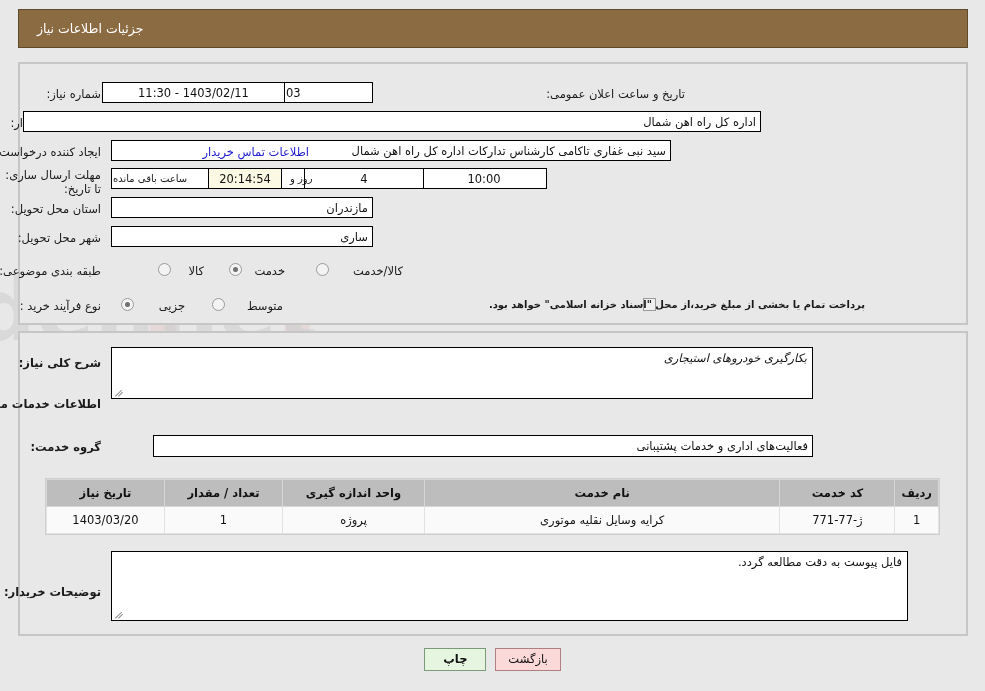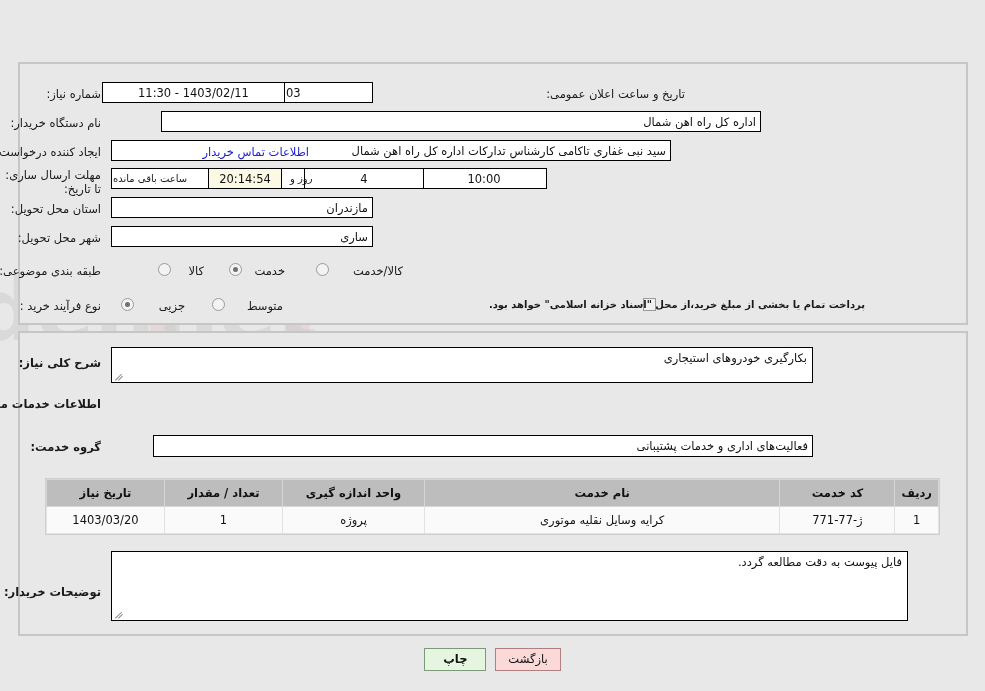--- a/index.html
+++ b/index.html
@@ -225,31 +225,34 @@
   <svg class="watermark" viewBox="0 0 985 200" xmlns="http://www.w3.org/2000/svg">
     <g fill="#d9a9a9" opacity="0.45">
       <path d="M150 40 L230 20 L310 40 L310 105 Q310 150 230 178 Q150 150 150 105 Z
                M175 58 L175 104 Q175 133 230 154 Q285 133 285 104 L285 58 L230 44 Z"></path>
     </g>
     <g fill="#b9b9b9" opacity="0.55" font-family="DejaVu Sans, sans-serif" font-size="86" font-weight="bold">
       <text x="318" y="120">AriaTender.net</text>
     </g>
   </svg>
 
+  <div class="header-bar">
+    <span class="htitle">جزئیات اطلاعات نیاز</span>
+  </div>
 
   <div class="panel p1"></div>
 
   <div class="lbl" style="right:884px; top:87px;">شماره نیاز:</div>
   <div class="inp center" style="right:612px; top:82px; width:262px;">1103003311000003</div>
 
   <div class="lbl" style="right:300px; top:87px;">تاریخ و ساعت اعلان عمومی:</div>
   <div class="inp center" style="right:700px; top:82px; width:183px; left:102px;">1403/02/11 - 11:30</div>
 
   <div class="lbl" style="right:884px; top:116px;margin-left:21px;">نام دستگاه خریدار:</div>
-  <div class="inp" style="right:224px; top:111px; width:600px;">اداره کل راه اهن شمال</div>
+  <div class="inp" style="right:224px; top:111px; width:738px;">اداره کل راه اهن شمال</div>
 
   <div class="lbl" style="right:884px; top:145px;">ایجاد کننده درخواست:</div>
   <div class="inp" style="right:314px; top:140px; width:560px;">سید نبی غفاری تاکامی کارشناس تدارکات اداره کل راه اهن شمال</div>
   <div class="link" style="right:676px; top:145px;">اطلاعات تماس خریدار</div>
 
   <div class="lbl" style="right:884px; top:168px; width:96px; white-space:normal; line-height:14px;">مهلت ارسال ساری: تا تاریخ:</div>
   <div class="inp center" style="right:612px; top:168px; width:262px;">1403/02/16</div>
   <div class="plaintext" style="right:570px; top:173px;">ساعت</div>
   <div class="inp center" style="right:438px; top:168px; width:126px;">10:00</div>
   <div class="inp center" style="right:561px; top:168px; width:120px; left:324px;">4</div>
@@ -281,21 +284,21 @@
 
   <div class="radio" id="prc-r1" style="right:760px; top:298px;"></div>
   <div class="radio-lbl" style="right:702px; top:299px;">متوسط</div>
 
   <div class="checkbox" id="treasury-cb" style="right:329px; top:298px;"></div>
   <div class="plaintext" style="right:120px; top:299px;font-weight:bold;">پرداخت تمام یا بخشی از مبلغ خرید،از محل "اسناد خزانه اسلامی" خواهد بود.</div>
 
   <div class="panel p2"></div>
 
   <div class="lbl bold" style="right:884px; top:356px;">شرح کلی نیاز:</div>
-  <div class="ta" style="right:172px; top:347px; width:702px; height:36px;">
+  <div class="ta" style="right:172px; top:347px; width:702px; height:52px;font-style:italic;">
     <span>بکارگیری خودروهای استیجاری</span>
     <span class="grip">
       <i style="width:9px; left:1px; top:9px;"></i>
       <i style="width:6px; left:4px; top:9px;"></i>
     </span>
   </div>
 
   <div class="lbl bold" style="right:884px; top:397px;">اطلاعات خدمات مورد نیاز</div>
 
   <div class="lbl bold" style="right:884px; top:440px;">گروه خدمت:</div>

